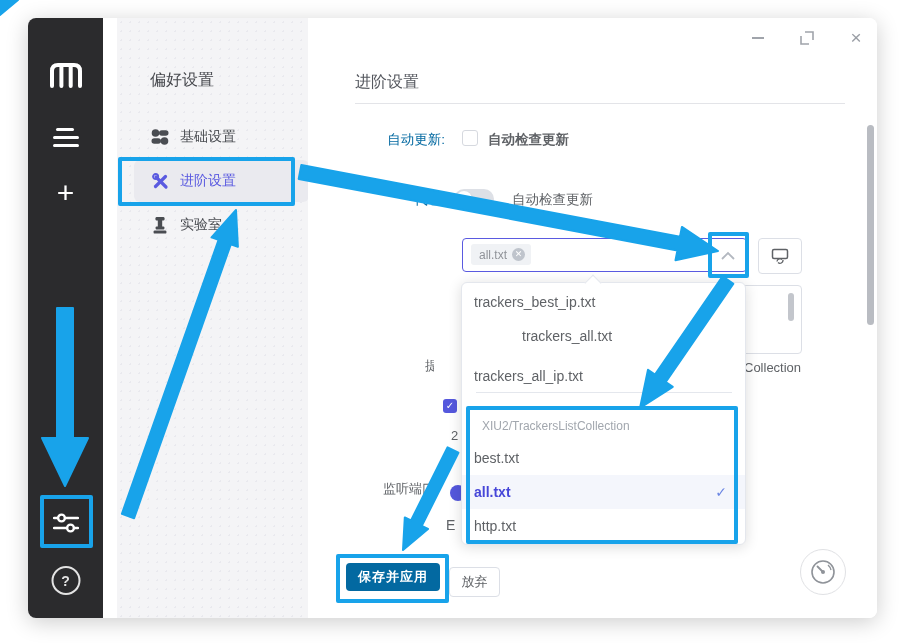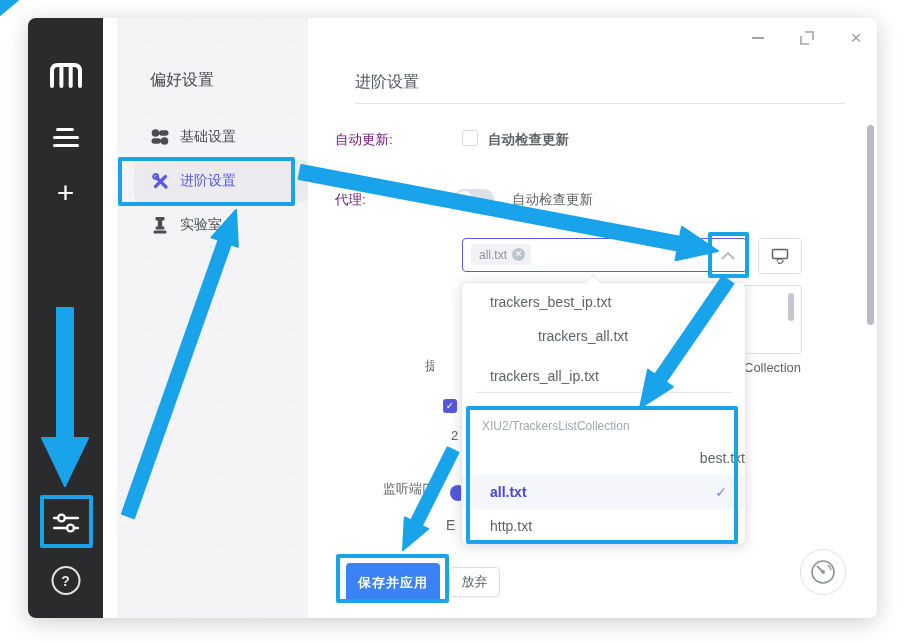--- a/index.html
+++ b/index.html
@@ -17,44 +17,44 @@
   .prefs-title{position:absolute;left:33px;top:52px;font-size:16px;color:#47494e;}
   .pitem{position:absolute;left:17px;width:175px;height:42px;display:flex;align-items:center;
          font-size:14px;color:#4a4d52;border-radius:6px;}
   .pitem .pic{width:20px;margin-left:16px;margin-right:10px;display:flex;justify-content:center;}
   .pitem.active{background:#eaeaef;color:#5a5ae0;}
   
   .content{position:absolute;left:280px;top:0;width:569px;height:600px;background:#fff;}
   .ctl{position:absolute;top:10px;width:20px;height:20px;display:flex;align-items:center;justify-content:center;color:#9a9ea5;}
   .ctitle{position:absolute;left:47px;top:54px;font-size:16px;color:#54575e;}
   .cdivider{position:absolute;left:47px;top:85px;width:490px;height:1px;background:#e3e4e8;}
-  .lbl{position:absolute;font-size:13.5px;color:#701a75;text-align:left;}
+  .lbl{position:absolute;font-size:13.5px;color:#0369a1;text-align:right;}
   .rowtext{position:absolute;font-size:13.5px;color:#5f6266;}
   .checkbox{position:absolute;width:14px;height:14px;border:1px solid #d6d9df;border-radius:3px;background:#fff;}
   .toggle{position:absolute;width:40px;height:20px;border-radius:10px;background:#dde0e6;}
   .toggle .knob{position:absolute;left:2px;top:2px;width:16px;height:16px;border-radius:50%;background:#fff;box-shadow:0 1px 2px rgba(0,0,0,.2);}
   .select{position:absolute;left:154px;top:220px;width:285px;height:34px;border:1.5px solid #5a5ae0;border-radius:4px;background:#fff;box-sizing:border-box;}
   .tag{position:absolute;left:8px;top:5px;height:21px;padding:0 6px 0 8px;background:#f0f2f5;border-radius:3px;
        display:flex;align-items:center;gap:5px;font-size:12px;color:#909399;}
   .tagx{width:13px;height:13px;border-radius:50%;background:#bfc4cc;color:#fff;font-size:9px;line-height:13px;text-align:center;}
   .sqbtn{position:absolute;border:1px solid #dcdfe6;border-radius:4px;background:#fff;display:flex;align-items:center;justify-content:center;}
   .ghost-ta{position:absolute;left:352px;top:267px;width:140px;height:67px;border:1px solid #dcdfe6;border-radius:4px;background:#fff;}
   .ghost-thumb{position:absolute;left:127px;top:7px;width:6px;height:28px;border-radius:3px;background:#c3c6cc;}
   .frag{position:absolute;font-size:13px;color:#5f6266;overflow:hidden;white-space:nowrap;}
   
   .dropdown{position:absolute;left:153px;top:264px;width:285px;height:263px;background:#fff;border:1px solid #e4e7ed;
             border-radius:6px;box-shadow:0 2px 14px rgba(0,0,0,.14);box-sizing:border-box;}
   .notch{position:absolute;left:125px;top:-6px;width:11px;height:11px;background:#fff;border-left:1px solid #e4e7ed;border-top:1px solid #e4e7ed;transform:rotate(45deg);}
-  .ditem{position:absolute;left:0;width:100%;height:34px;line-height:34px;padding-left:28px;box-sizing:border-box;font-size:14px;color:#5f6266;}
+  .ditem{position:absolute;left:0;width:100%;height:34px;line-height:34px;padding-left:12px;box-sizing:border-box;font-size:14px;color:#5f6266;}
   .ddiv{position:absolute;left:14px;top:109px;width:256px;height:1px;background:#e4e7ed;}
   .dgroup{position:absolute;left:20px;top:136px;font-size:12px;color:#a2a7ae;}
   .dsel{background:#f4f6fc;color:#4646d8;font-weight:bold;}
   .dcheck{position:absolute;right:18px;top:0;color:#6b86e3;font-weight:bold;font-size:14px;}
   
-  .btn-primary{position:absolute;left:38px;top:545px;width:94px;height:40px;background:#3b82f6;border-radius:4px;
+  .btn-primary{position:absolute;left:38px;top:545px;width:94px;height:28px;background:#0369a1;border-radius:4px;
                color:#fff;font-size:13px;font-weight:bold;display:flex;align-items:center;justify-content:center;letter-spacing:1px;}
   .btn-plain{position:absolute;left:141px;top:549px;width:49px;height:28px;border:1px solid #dcdfe6;border-radius:4px;background:#fff;
              color:#5f6266;font-size:13px;display:flex;align-items:center;justify-content:center;}
   .gauge-outer{position:absolute;left:492px;top:531px;width:44px;height:44px;border:1px solid #e0e1e4;border-radius:50%;
                display:flex;align-items:center;justify-content:center;background:#fff;}
   .scroll-thumb{position:absolute;left:559px;top:107px;width:7px;height:200px;border-radius:4px;background:#b9bcc2;}
   
   .ann-box{position:absolute;border:4px solid #18a3ea;border-radius:2px;box-sizing:border-box;pointer-events:none;}
   .arrows{position:absolute;left:0;top:0;pointer-events:none;}
   .arrows polygon{fill:#18a3ea;stroke:#18a3ea;stroke-width:2;stroke-linejoin:round;}
@@ -197,21 +197,21 @@
       <div class="abs" style="left:142px;top:467px;width:16px;height:16px;border-radius:50%;background:#5558dd;"></div>
       <div class="frag" style="left:138px;top:499px;font-size:14px;">E</div>
 
       <div class="dropdown">
         <div class="notch"></div>
         <div class="ditem" style="top:2px;">trackers_best_ip.txt</div>
         <div class="ditem" style="top:36px;margin-left:48px;">trackers_all.txt</div>
         <div class="ditem" style="top:76px;">trackers_all_ip.txt</div>
         <div class="ddiv"></div>
         <div class="dgroup">XIU2/TrackersListCollection</div>
-        <div class="ditem" style="top:158px;text-align:right;">best.txt</div>
+        <div class="ditem" style="top:158px;">best.txt</div>
         <div class="ditem dsel" style="top:192px;">
           <span>all.txt</span>
           <span class="dcheck">✓</span>
         </div>
         <div class="ditem" style="top:226px;">http.txt</div>
       </div>
 
       <div class="btn-primary">保存并应用</div>
       <div class="btn-plain">放弃</div>
 

